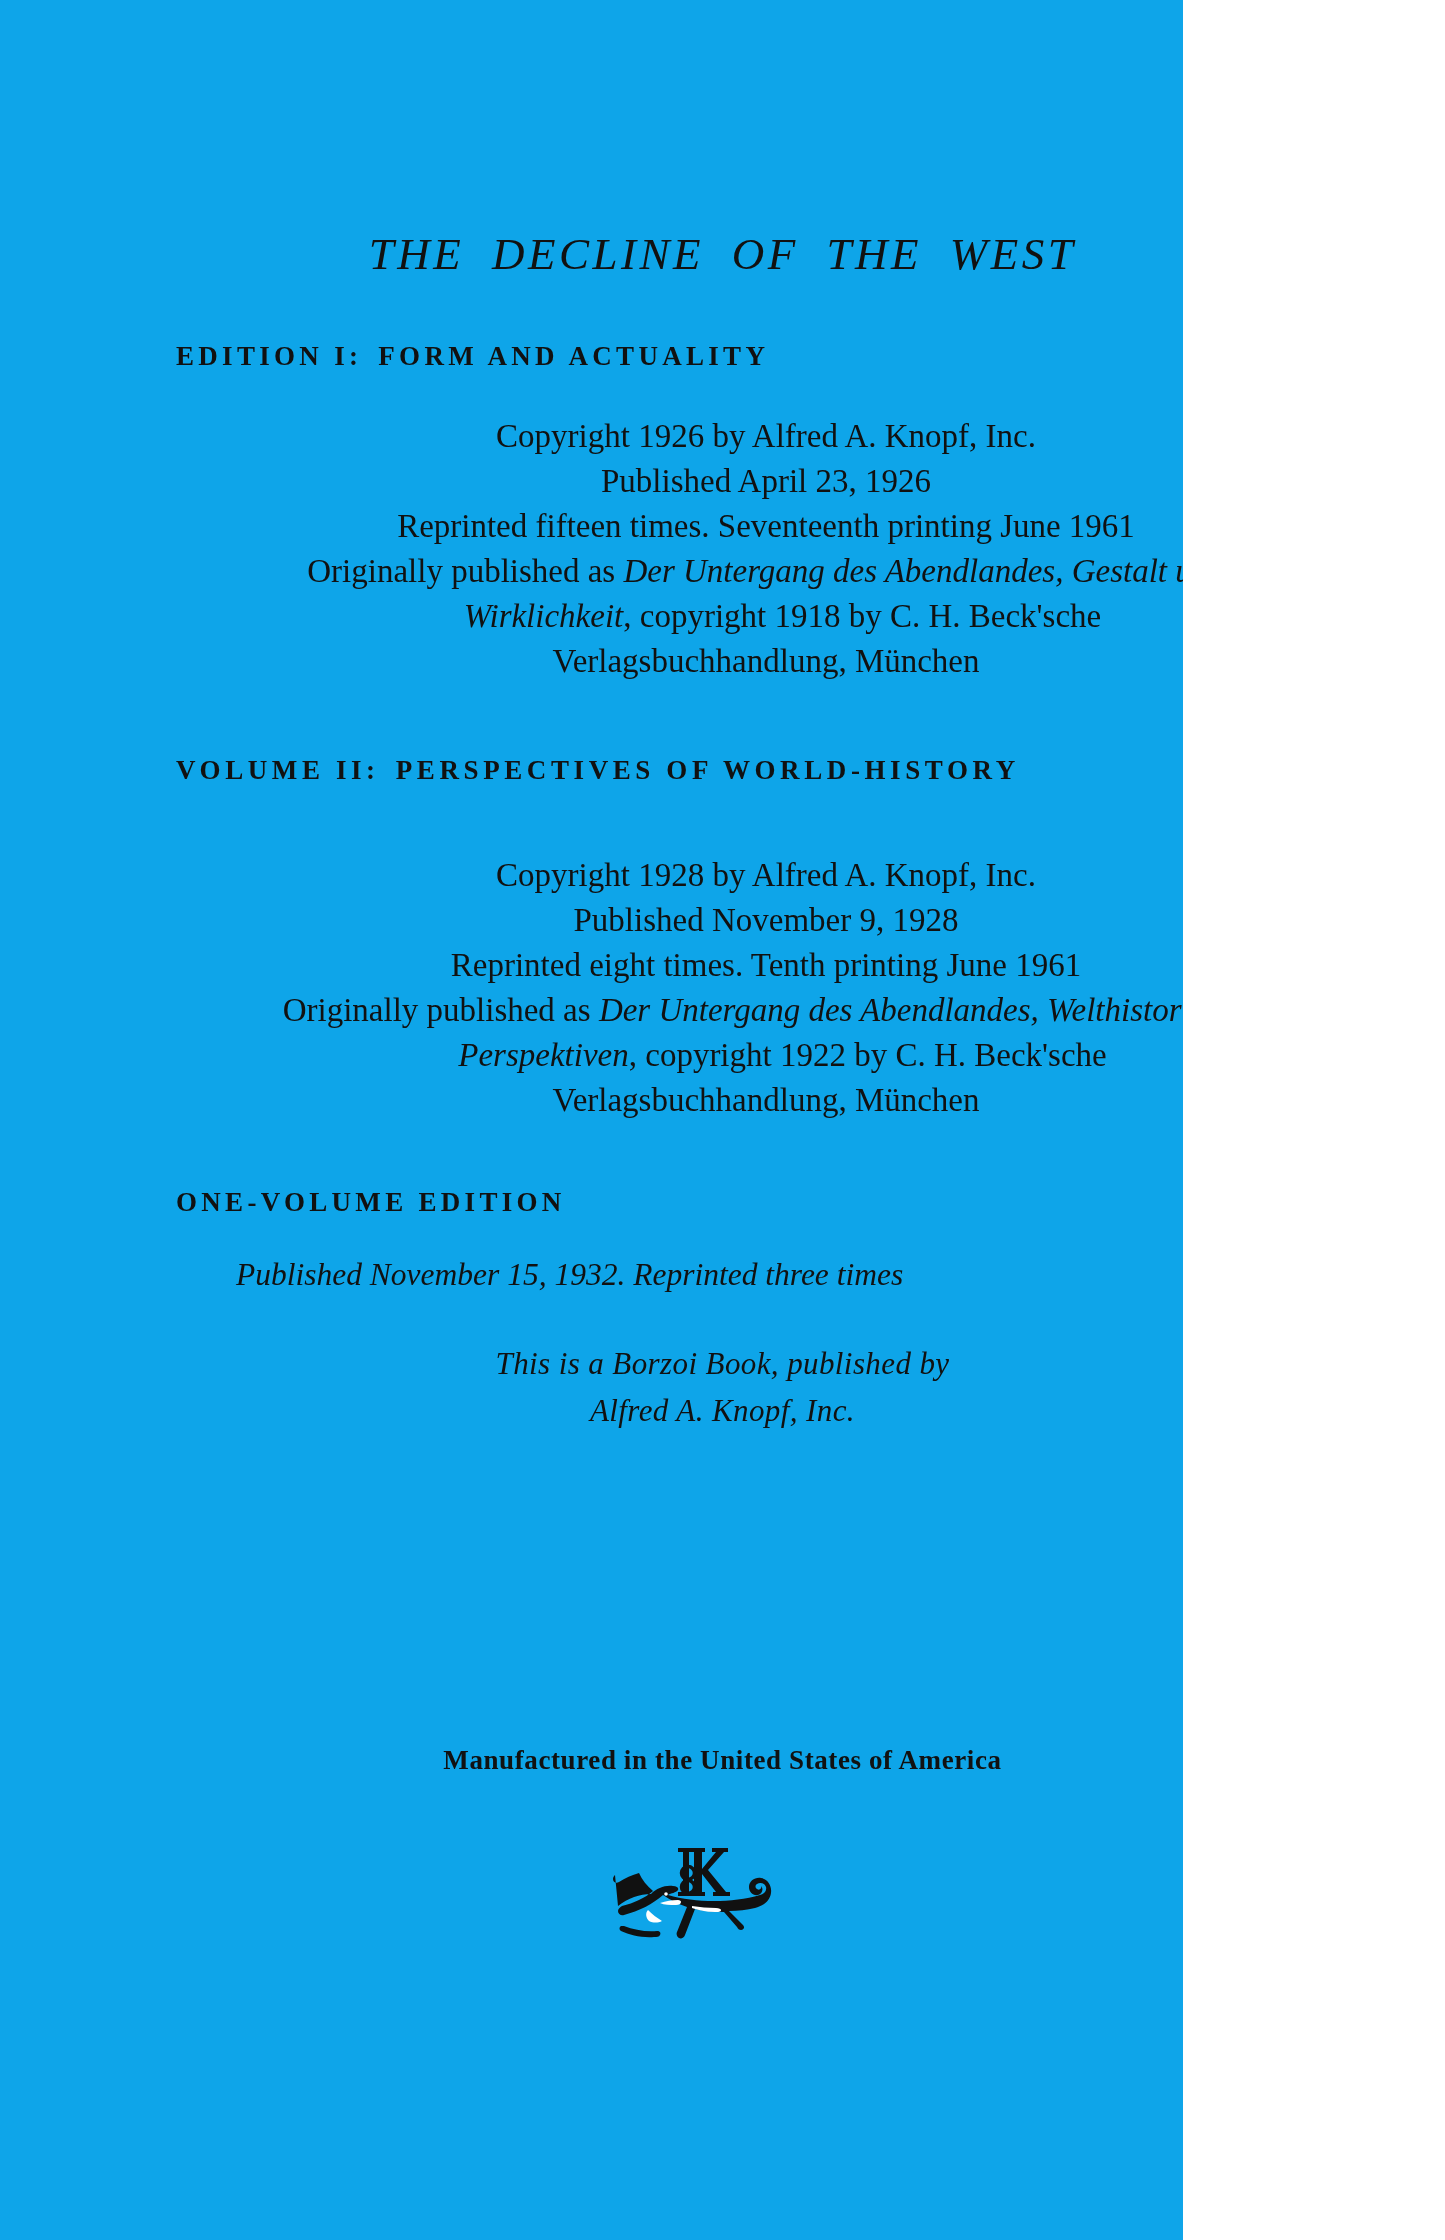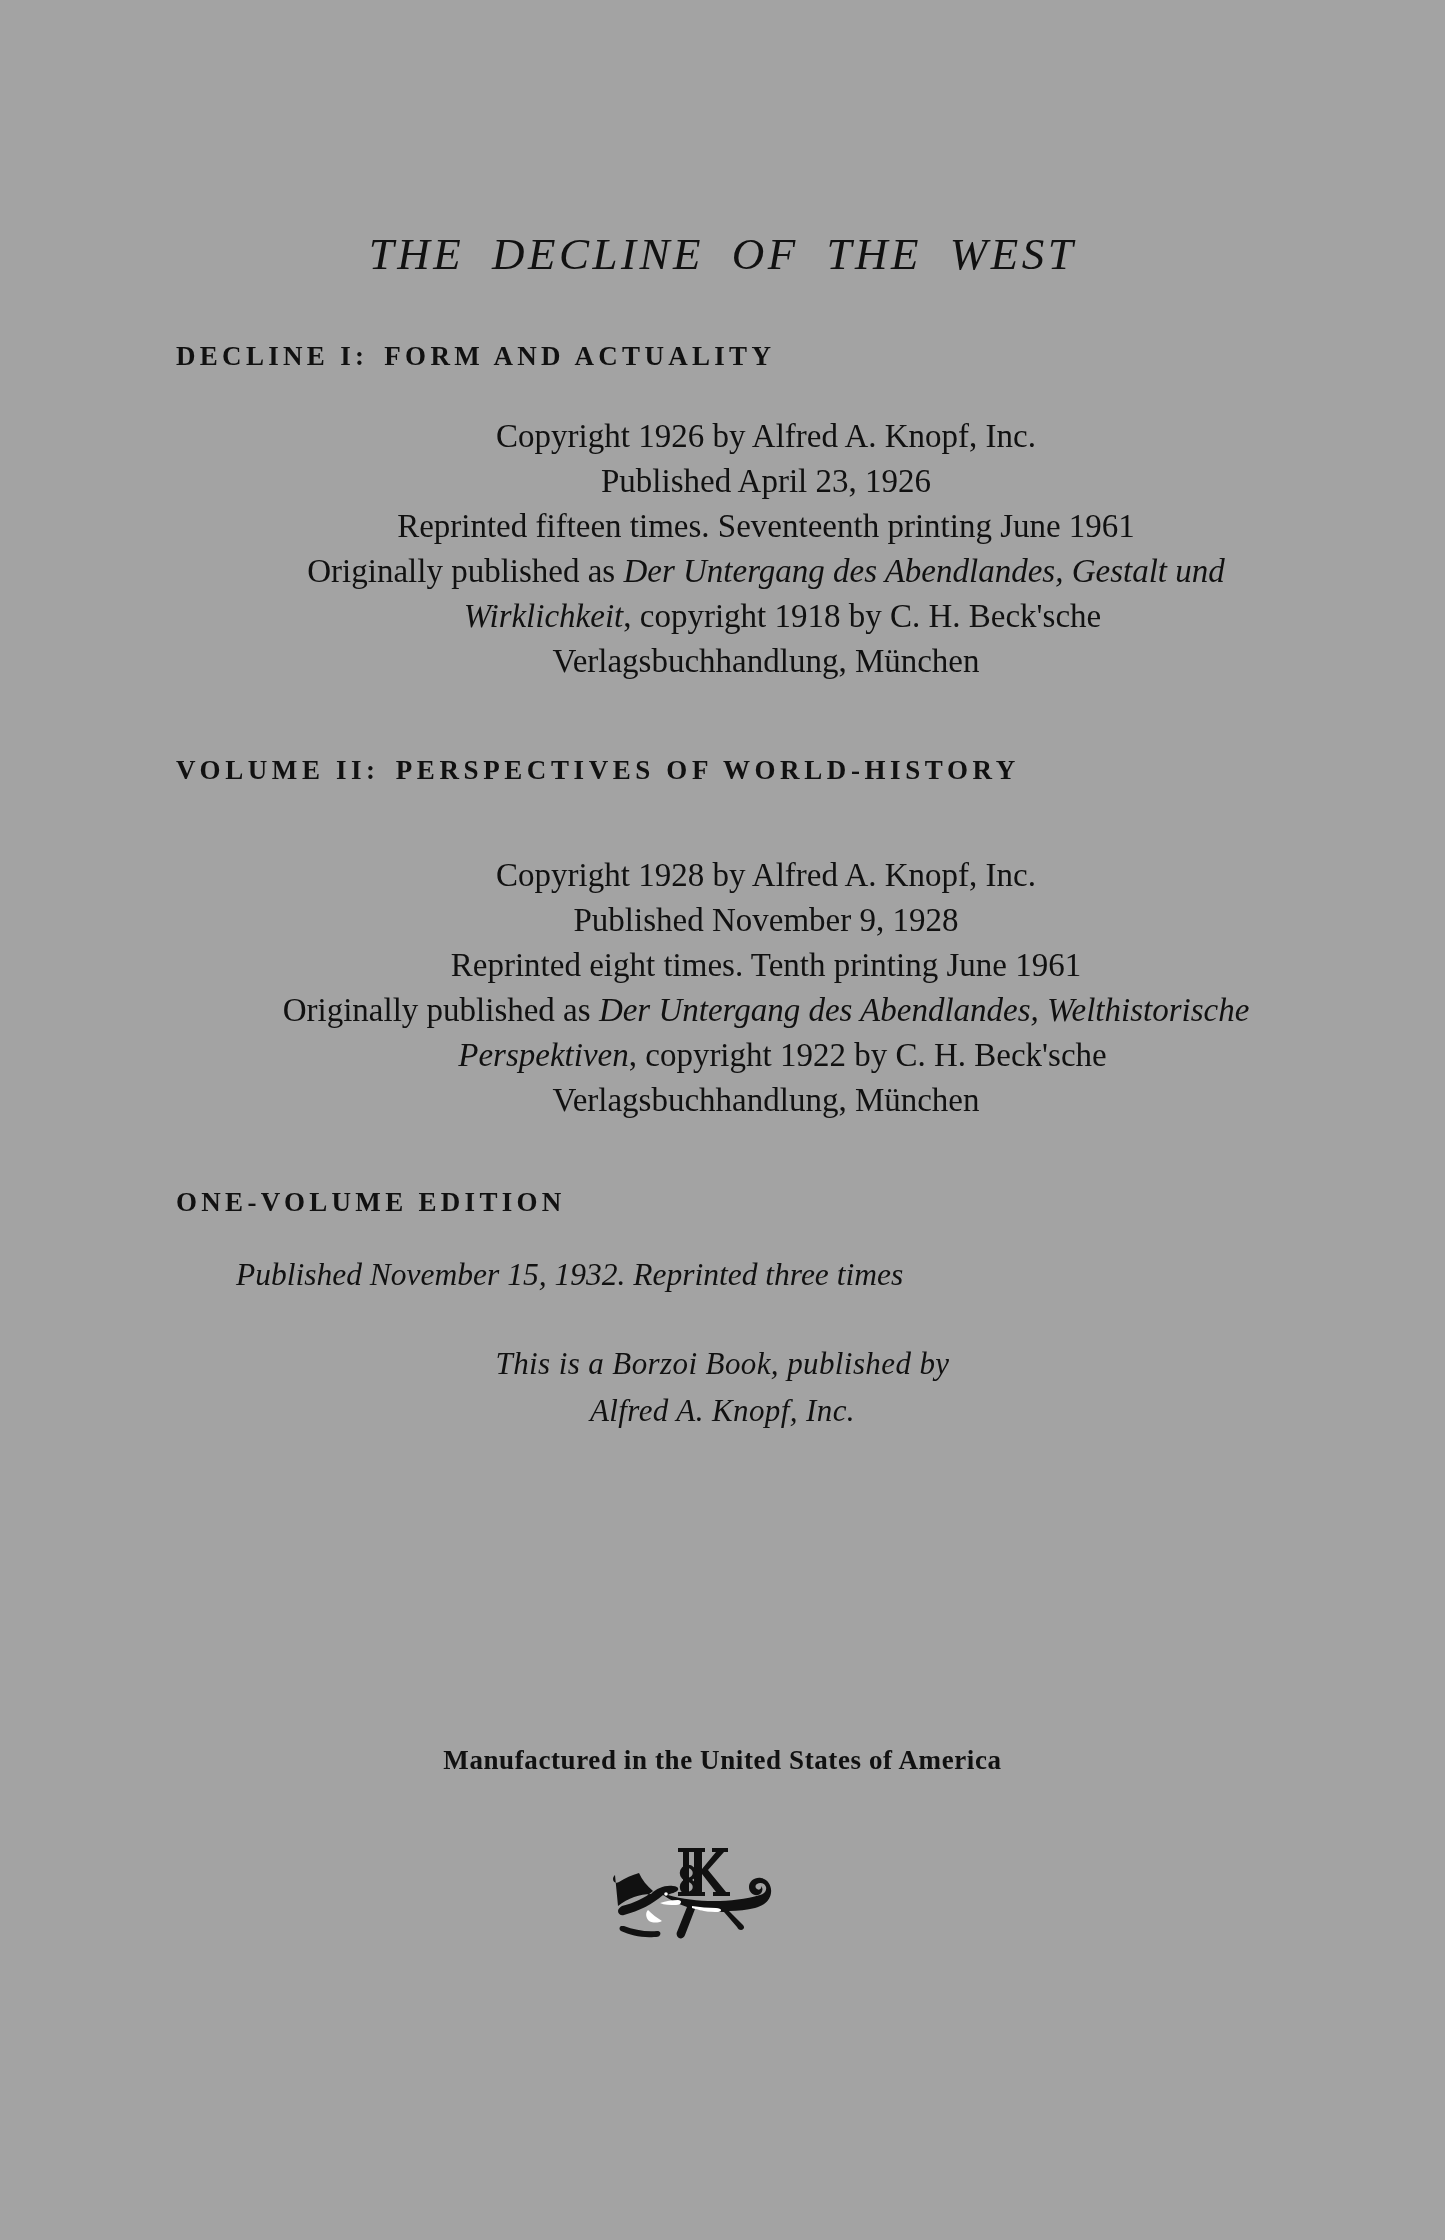--- a/index.html
+++ b/index.html
@@ -2,23 +2,23 @@
 <html><head>
 <meta charset="utf-8">
 <style>
   html, body {
     margin: 0;
     padding: 0;
     background: #ffffff;
   }
   .page {
     position: relative;
-    width: 1445px;
+    width: 1183px;
     height: 2240px;
-    background: #a3a3a3;
+    background: #0ea5e9;
     color: #111111;
     font-family: "Liberation Serif", "DejaVu Serif", serif;
     overflow: hidden;
   }
 
   
   .book-title {
     position: absolute;
     left: 0;
     top: 228px;
@@ -122,21 +122,21 @@
   .colophon svg { display: block; width: 220px; height: 140px; }
 </style>
 </head>
 <body>
 
 <div class="page">
 
   <div class="book-title">THE DECLINE OF THE WEST</div>
 
   <div class="vol-heading" id="vol1-heading">
-    <span>DECLINE I:</span><span class="gap"></span><span>FORM AND ACTUALITY</span>
+    <span>EDITION I:</span><span class="gap"></span><span>FORM AND ACTUALITY</span>
   </div>
 
   <div class="block" id="vol1-block">
     <div class="line">Copyright 1926 by Alfred A. Knopf, Inc.</div>
     <div class="line">Published April 23, 1926</div>
     <div class="line">Reprinted fifteen times. Seventeenth printing June 1961</div>
     <div class="line wrap"><span>Originally published as </span><span class="it">Der Untergang des Abendlandes, Gestalt und Wirklichkeit</span><span>, copyright 1918 by C. H. Beck'sche</span></div>
     <div class="line">Verlagsbuchhandlung, München</div>
   </div>
 

